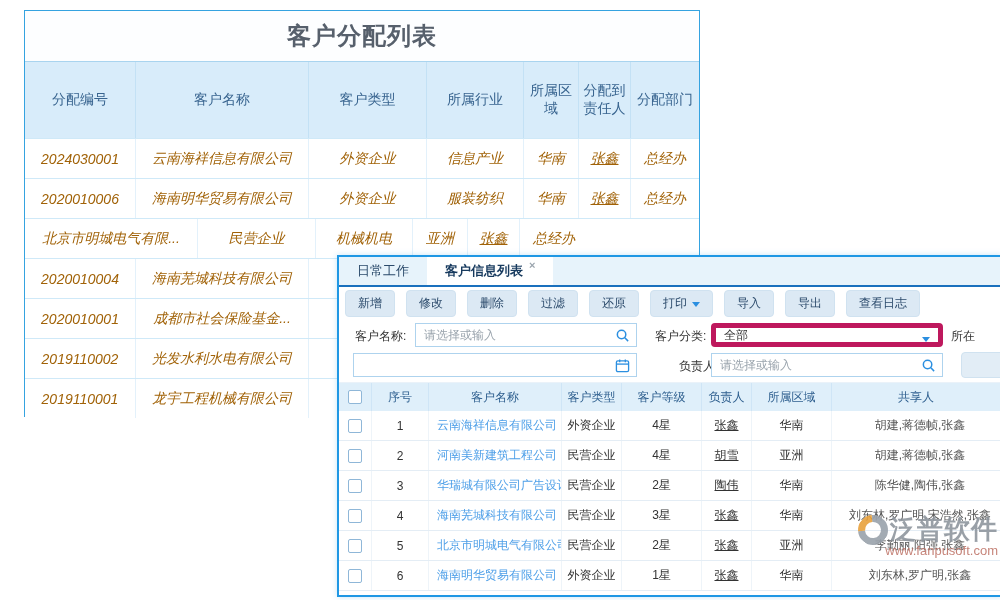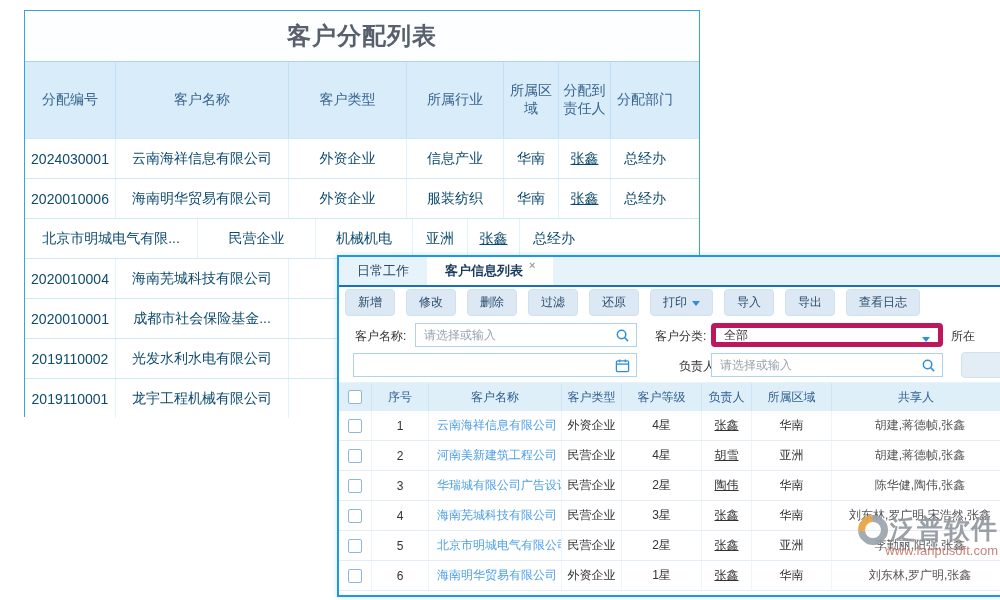--- a/index.html
+++ b/index.html
@@ -9,39 +9,39 @@
   
   .bg-table { position:absolute; left:24px; top:10px; width:676px; height:407px;
               border:1px solid #35a3e0; background:#fdfeff; }
   .bg-title { height:50px; display:flex; align-items:center; justify-content:center;
               font-size:24px; font-weight:bold; color:#57606c; letter-spacing:1px; }
   .bg-head  { display:flex; height:77px; background:#d8ecfa; border-top:1px solid #a9d4ef; }
   .bg-head .cell { display:flex; align-items:center; justify-content:center; text-align:center;
               font-size:14px; color:#38648f; border-right:1px solid #c3e1f5; padding:0 4px; }
   .bg-row   { display:flex; height:40px; border-top:1px solid #cfe9f8; background:#fff; }
   .bg-row .cell { display:flex; align-items:center; justify-content:center; text-align:center;
-              font-size:14px; color:#0c4a6e; border-right:1px solid #e3f1fb; padding:0 4px;
-              white-space:nowrap; overflow:hidden; }
+              font-size:14px; color:#a16207; border-right:1px solid #e3f1fb; padding:0 4px;
+              white-space:nowrap; overflow:hidden;font-style:italic; }
   .cell:last-child { border-right:none; }
-  .c1{width:91px;} .c2{width:173px;} .c3{width:118px;} .c4{width:97px;}
+  .c1{width:111px;} .c2{width:173px;} .c3{width:118px;} .c4{width:97px;}
   .c5{width:55px;}  .c6{width:52px;}  .c7{width:68px;}
   .blue-link { color:#4d9fe8; }
   .owner-link { color:#3f93e6; text-decoration:underline; }
 
   
   .fg-window { position:absolute; left:337px; top:255px; width:665px; height:342px;
                background:#fff; border:2px solid #1e97e4; z-index:5;
                box-shadow:0 0 6px rgba(30,151,228,.25); }
   .tabbar { position:absolute; left:0; top:0; width:100%; height:30px; background:#e7f3fb;
             border-bottom:2px solid #1a70bd; display:flex; }
   .tab { padding:0 18px; display:flex; align-items:center; font-size:13px; color:#2b4a6b; }
   .tab.active { background:#fff; font-weight:bold; color:#173a5e; position:relative; }
   .tab .close { font-size:11px; color:#9aa4ad; margin-left:6px; position:relative; top:-6px; }
   .toolbar { position:absolute; left:0; top:32px; width:100%; height:28px;
-             display:flex; align-items:flex-start; gap:11px; padding-left:6px; }
+             display:flex; align-items:center; gap:11px; padding-left:6px; }
   .tbtn { background:#dce9f4; color:#2b4a6b; font-size:12px; border:1px solid #d0e2f0;
           border-radius:4px; padding:4px 12px; white-space:nowrap; cursor:pointer; }
   .tri-down { display:inline-block; width:0; height:0; border-left:4px solid transparent;
           border-right:4px solid transparent; border-top:5px solid #2b8fe0; margin-left:5px; }
   .filters { position:absolute; left:0; top:62px; width:100%; height:64px;
              border-bottom:1px solid #eaf2f9; font-size:12px; color:#333; }
   .flabel { position:absolute; white-space:nowrap; }
   .finput { position:absolute; height:24px; background:#fff; border:1px solid #aed3ee;
             border-radius:0; display:flex; align-items:center; padding:0 26px 0 8px; }
   .finput .ph { color:#9aa4ad; font-size:12px; }

